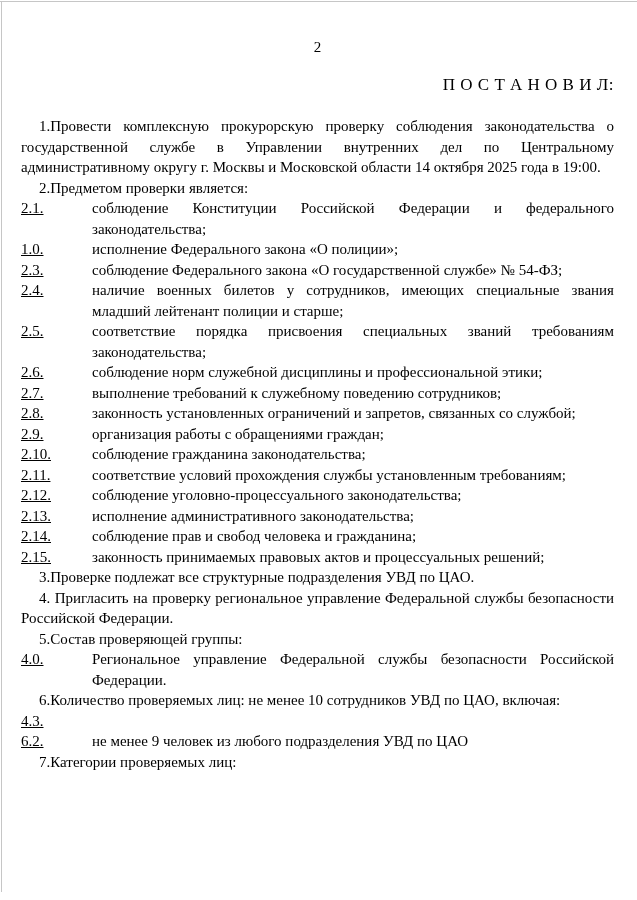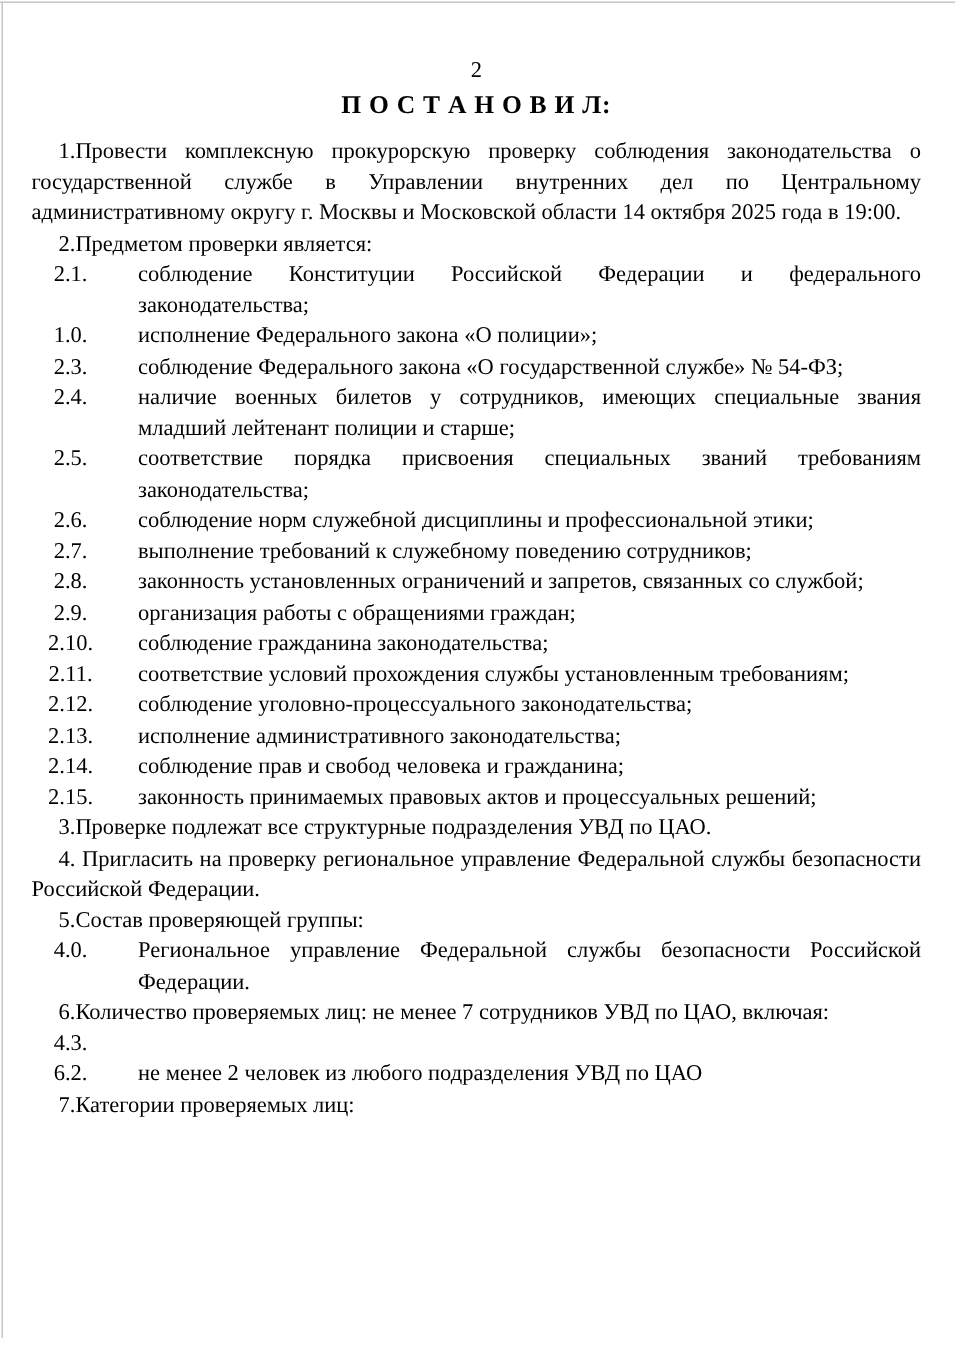--- a/index.html
+++ b/index.html
@@ -26,42 +26,44 @@
     top: 0;
     width: 593px; 
     padding-top: 37px;
   }
   .page-num {
     text-align: center;
     font-size: 15px;
     line-height: 21px;
   }
   .doc-title {
-    text-align: center;
-    font-weight: bold;
+    margin-top: 15px;
+    text-align: right;
+    font-weight: normal;
     font-size: 17px;
     line-height: 24px;
     letter-spacing: 0.5px;
   }
   .doc-body {
-    margin-top: 9px;
+    margin-top: 19px;
     font-size: 15px;
     line-height: 20.5px;
   }
   .para {
     margin: 0;
     text-align: justify;
     text-indent: 18px;
   }
   .li {
     display: flex;
   }
   .li-num {
     flex: 0 0 52px;
-    text-align: center;
+    text-align: left;
+    text-decoration: underline;
   }
   .li-text {
     flex: 1;
     margin-left: 19px;
     text-align: justify;
   }
 </style>
 </head>
 <body>
 
@@ -140,26 +142,26 @@
 
       <p class="para">3.Проверке подлежат все структурные подразделения УВД по ЦАО.</p>
       <p class="para">4. Пригласить на проверку региональное управление Федеральной службы безопасности Российской Федерации.</p>
       <p class="para">5.Состав проверяющей группы:</p>
 
       <div class="li">
         <span class="li-num">4.0.</span>
         <span class="li-text">Региональное управление Федеральной службы безопасности Российской Федерации.</span>
       </div>
 
-      <p class="para">6.Количество проверяемых лиц: не менее 7 сотрудников УВД по ЦАО, включая:</p>
+      <p class="para">6.Количество проверяемых лиц: не менее 10 сотрудников УВД по ЦАО, включая:</p>
 
       <div class="li">
         <span class="li-num">4.3.</span>
       </div>
       <div class="li">
         <span class="li-num">6.2.</span>
-        <span class="li-text">не менее 2 человек из любого подразделения УВД по ЦАО</span>
+        <span class="li-text">не менее 9 человек из любого подразделения УВД по ЦАО</span>
       </div>
 
       <p class="para">7.Категории проверяемых лиц:</p>
     </div>
   </div>
 </div>
 
 </body></html>

